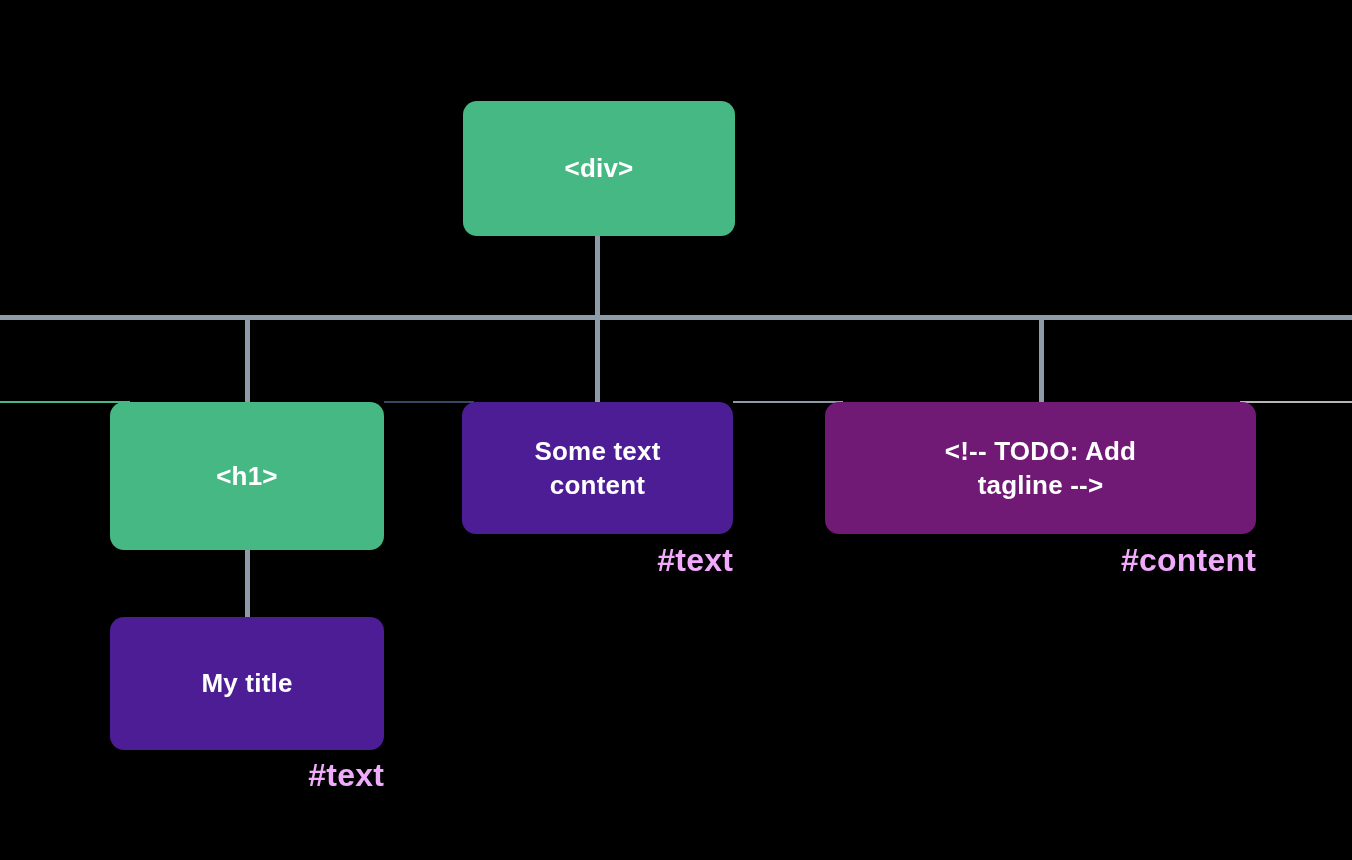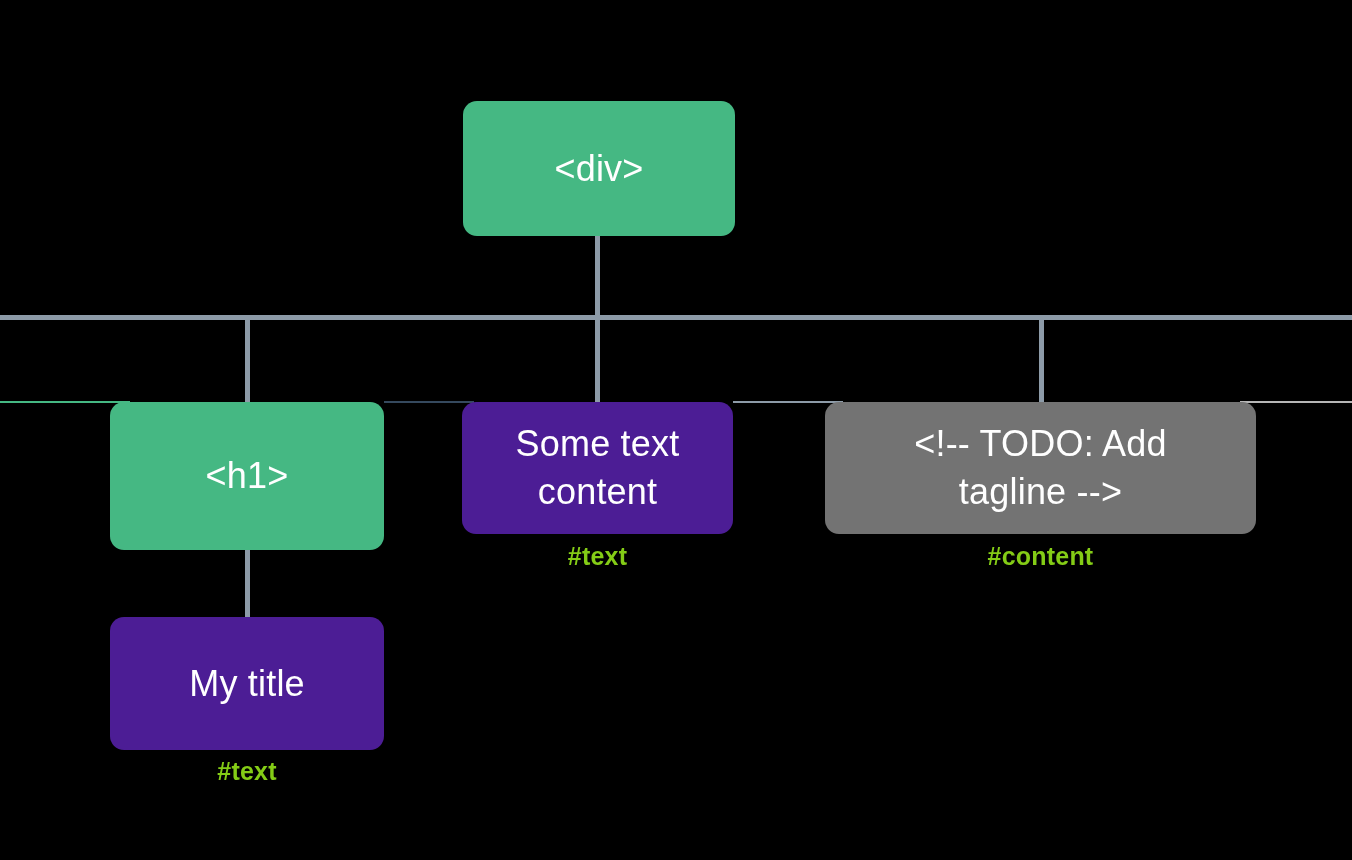--- a/index.html
+++ b/index.html
@@ -42,38 +42,38 @@
   
   .node {
     position: absolute;
     box-sizing: border-box;
     border-radius: 14px;
     display: flex;
     align-items: center;
     justify-content: center;
     text-align: center;
     color: #ffffff;
-    font-size: 36px;
-    font-weight: 400;
+    font-size: 26px;
+    font-weight: 700;
     line-height: 1.32;
     letter-spacing: 0.2px;
     padding: 6px 14px;
     white-space: pre-line;
   }
   .node.element  { background: #45b883; }
   .node.textnode { background: #4c1d95; }
-  .node.comment  { background: #737373; }
+  .node.comment  { background: #701a75; }
 
   
   .caption {
     position: absolute;
-    color: #84cc16;
-    font-size: 25px;
+    color: #f0abfc;
+    font-size: 32px;
     font-weight: 700;
-    text-align: center;
+    text-align: right;
     letter-spacing: 0.2px;
   }
 </style>
 </head>
 <body>
 
 <div id="canvas">
 
   <div class="conn conn-v" style="left:595px; top:236px; height:166px;"></div>
 

